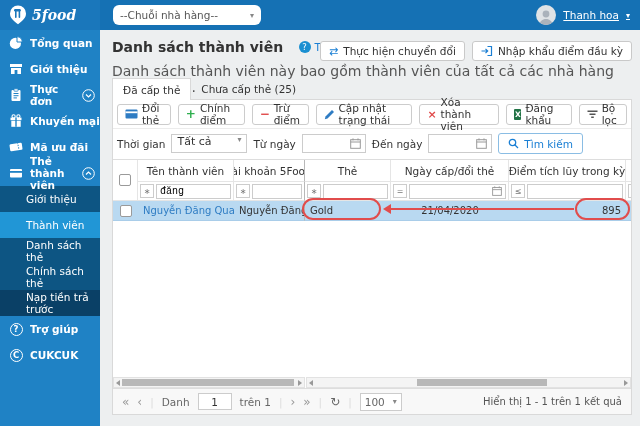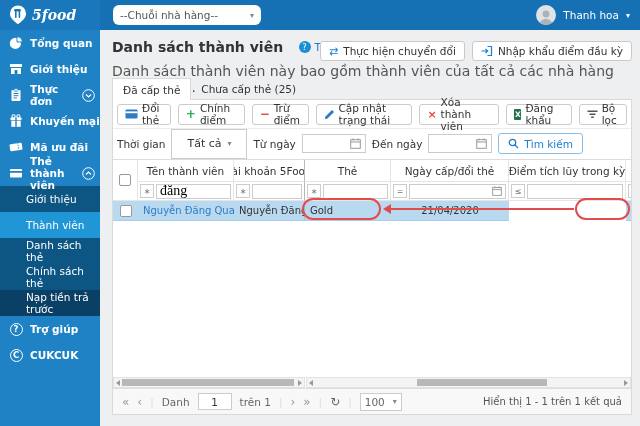--- a/index.html
+++ b/index.html
@@ -14,21 +14,21 @@
             display:flex; align-items:center; }
   .logo { width:100px; height:30px; display:flex; align-items:center; gap:5px;
           padding-left:9px; background:#1a77bb; flex:none; }
   .logo-text { color:#fff; font-family:"DejaVu Serif","Liberation Serif",serif;
                font-style:italic; font-weight:bold; font-size:14px; }
   .chain-select { margin-left:13px; width:148px; height:20px; background:#fff; border-radius:6px;
                   display:flex; align-items:center; justify-content:space-between;
                   padding:0 7px; color:#555; font-size:10.5px; cursor:pointer; }
   .caret { color:#888; font-size:8px; }
   .user { margin-left:auto; display:flex; align-items:center; gap:7px; color:#fff;
-          padding-right:10px; cursor:pointer; font-size:10.5px; }
+          padding-right:10px; cursor:pointer; font-size:10.5px;text-decoration:underline; }
   .avatar { width:20px; height:20px; border-radius:50%; background:#dfe3e6; overflow:hidden;
             display:flex; align-items:flex-end; justify-content:center; }
   .user .caret { color:#fff; }
   
   .sidebar { position:absolute; top:30px; left:0; width:100px; bottom:0; background:#1f82c5; }
   .nav-item { height:26px; display:flex; align-items:center; gap:7px; padding-left:9px;
               color:#fff; font-size:10.5px; cursor:pointer;font-weight:bold; }
   .nav-item .nic { width:14px; flex:none; display:flex; justify-content:center; }
   .chev { margin-left:auto; margin-right:5px; }
   .subitem { height:26px; display:flex; align-items:center; padding-left:26px; color:#fff;
@@ -62,22 +62,22 @@
   .tbtn { height:21px; padding:0 7px; background:#fff; border:1px solid #ccc; border-radius:3px;
           display:flex; align-items:center; gap:4px; font-size:10.5px; color:#333; cursor:pointer; }
   .tbtn.right { margin-left:auto; }
   .g-plus { color:#2eaf4e; font-weight:bold; font-size:12px; }
   .r-minus { color:#e04a4a; font-weight:bold; font-size:12px; }
   .r-x { color:#e04a4a; font-weight:bold; font-size:11px; }
   .xl-ic { width:11px; height:11px; background:#217346; color:#fff; font-size:7.5px;
            font-weight:bold; text-align:center; line-height:11px; border-radius:1px; }
   .filterbar { height:29px; display:flex; align-items:center; gap:6px; padding:0 4px; }
   .flabel { color:#333; font-size:10.5px; }
-  .fselect { width:76px; height:30px; border:1px solid #ccc; background:#fff; display:flex;
-             align-items:center; justify-content:space-between; padding:0 15px; cursor:pointer; }
+  .fselect { width:76px; height:19px; border:1px solid #ccc; background:#fff; display:flex;
+             align-items:flex-start; justify-content:space-between; padding:0 5px; cursor:pointer; }
   .fdate { width:64px; height:19px; border:1px solid #ccc; background:#fff; display:flex;
            align-items:center; justify-content:flex-end; padding:0 4px; }
   .search-btn { height:21px; padding:0 9px; border:1px solid #8abde4; border-radius:3px;
                 color:#1a7fd4; display:flex; align-items:center; gap:5px; background:#fff;
                 font-size:10.5px; cursor:pointer; }
   
   .grid { position:absolute; top:59px; left:0; right:0; bottom:37px; background:#fff;
           border-top:1px solid #ddd; overflow:hidden; }
   .grid-table { display:grid; grid-template-columns:25px 96px 71px 86px 118px 117px 7px;
                 grid-template-rows:22px 19px 20px; }
@@ -85,22 +85,22 @@
            display:flex; align-items:center; justify-content:center; font-size:10.5px;
            color:#333; cursor:pointer; overflow:hidden; white-space:nowrap; }
   .chk-cell { grid-row:1/3; display:flex; align-items:center; justify-content:center;
               border-right:1px solid #e5e5e5; border-bottom:1px solid #e5e5e5; }
   .fcell { display:flex; align-items:center; gap:2px; padding:0 2px;
            border-right:1px solid #e5e5e5; border-bottom:1px solid #e5e5e5; overflow:hidden; }
   .op { width:14px; height:14px; flex:none; border:1px solid #ccc; background:#fff; color:#777;
         font-size:8px; display:flex; align-items:center; justify-content:center; cursor:pointer; }
   .fin { flex:1; min-width:0; height:15px; border:1px solid #ccc; background:#fff;
          display:flex; align-items:center; padding:0 3px; font-size:10px; }
-  .fin input { border:none; outline:none; width:100%; font-size:14px; padding:0;
-               font-family:Liberation Serif, serif; background:transparent; }
+  .fin input { border:none; outline:none; width:100%; font-size:10px; padding:0;
+               font-family:Liberation Mono, monospace; background:transparent; }
   .locked-edge { border-right:1px solid #b8b8b8 !important; }
   .dcell { background:#b9d9f1; display:flex; align-items:center; padding:0 5px; font-size:10px;
            border-bottom:1px solid #a9cde9; overflow:hidden; white-space:nowrap; }
   .dcell.center { justify-content:center; }
   .dcell.rightal { justify-content:flex-end; }
   .link { color:#2e7cc3; cursor:pointer; }
   .checkbox { width:12px; height:12px; border:1px solid #9a9a9a; border-radius:2px;
               background:#fff; cursor:pointer; }
   
   .anno-oval { position:absolute; border:2px solid #e14c4c; border-radius:11px; z-index:5; }
@@ -442,20 +442,21 @@
 
         <div class="dcell center" style="grid-column:1;grid-row:3;">
           <span class="checkbox"></span>
         </div>
         <div class="dcell" style="grid-column:2;grid-row:3;">
           <span class="link">Nguyễn Đăng Quang</span>
         </div>
         <div class="dcell locked-edge" style="grid-column:3;grid-row:3;">Nguyễn Đăng Quang</div>
         <div class="dcell" style="grid-column:4;grid-row:3;">Gold</div>
         <div class="dcell center" style="grid-column:5;grid-row:3;">21/04/2020</div>
+        <div class="dcell rightal" style="grid-column:6;grid-row:3;">895</div>
         <div class="dcell" style="grid-column:7;grid-row:3;"></div>
       </div>
     </div>
 
     <div class="anno-oval" style="left:189px; top:98px; width:79px; height:22px;"></div>
     <div class="anno-oval" style="left:462px; top:98px; width:55px; height:22px;"></div>
     <div class="anno-line" style="left:277px; top:108px; width:184px;"></div>
     <div class="anno-head" style="left:270px; top:104px;"></div>
 
     <div class="hscroll">

